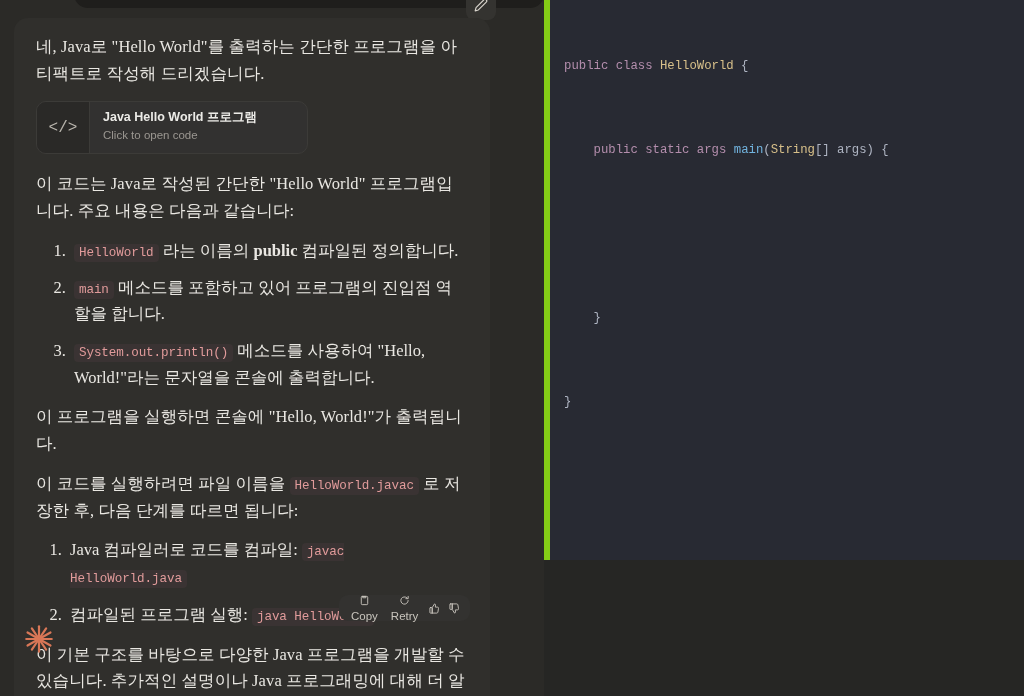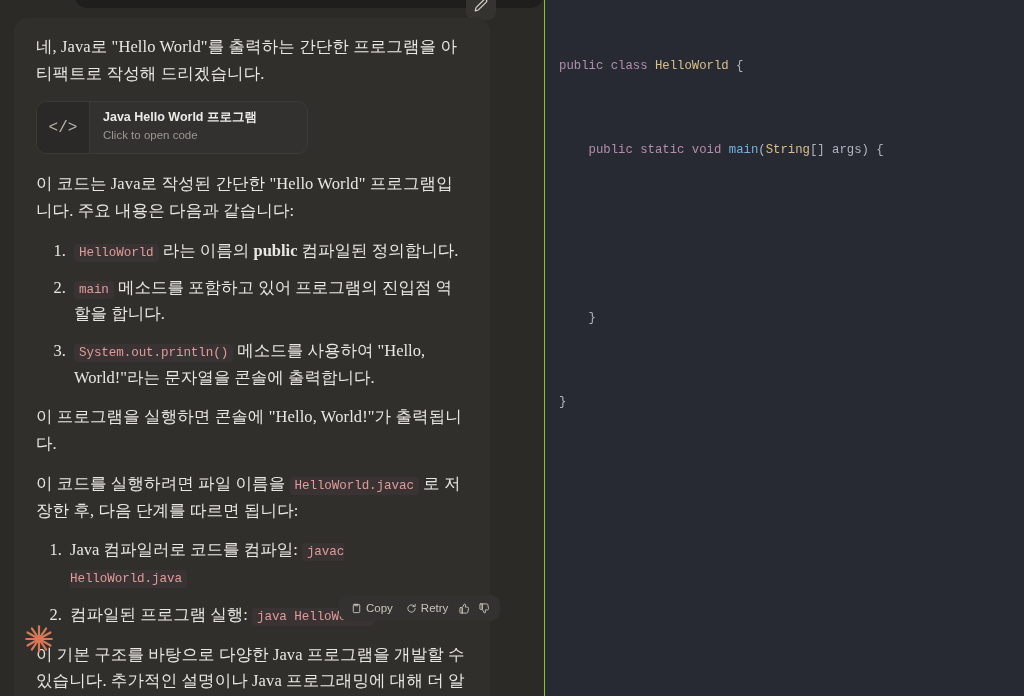--- a/index.html
+++ b/index.html
@@ -164,20 +164,21 @@
     display: flex;
     align-items: center;
     gap: 4px;
     padding: 2px 5px;
     border-radius: 5px;
     color: #c9c5bd;
     font-size: 11.5px;
     font-family: "Liberation Sans", sans-serif;
     cursor: pointer;
     white-space: nowrap;
+    flex-direction: column;
   }
   .act svg { width: 11px; height: 11px; display: block; }
   .act-icon-only { padding: 2px 3px; }
 
   
   .claude-logo {
     position: absolute;
     left: 22px;
     top: 622px;
     width: 34px;
@@ -193,23 +194,23 @@
     color: #a8a49d;
     font-size: 11.5px;
     font-family: "Liberation Sans", sans-serif;
   }
 
   
   .code-pane {
     position: relative;
     width: 480px;
     flex: 0 0 480px;
-    height: 696px;
+    height: 560px;
     background: #282a33;
-    border-left: 1px solid #84cc16;
+    border-left: 6px solid #84cc16;
     overflow: hidden;
   }
   .code-block {
     position: absolute;
     left: 0;
     top: 14px;
     width: 480px;
     font-family: "Liberation Mono", monospace;
     font-size: 12.3px;
     line-height: 21px;
@@ -330,21 +331,21 @@
       </svg>
     </div>
 
   </div>
 
   <div class="code-pane">
 
     <div class="code-block">
       <div class="code-line"><span class="kw">public </span><span class="kw">class </span><span class="typ">HelloWorld</span><span class="pun"> {</span></div>
 
-      <div class="code-line"><span class="pun">    </span><span class="kw">public </span><span class="kw">static </span><span class="kw">void </span><span class="fn">main</span><span class="pun">(</span><span class="typ">String</span><span class="pun">[] args) {</span></div>
+      <div class="code-line"><span class="pun">    </span><span class="kw">public </span><span class="kw">static </span><span class="kw">args </span><span class="fn">main</span><span class="pun">(</span><span class="typ">String</span><span class="pun">[] args) {</span></div>
 
       <div class="code-line"></div>
 
       <div class="code-line"><span class="pun">    </span><span class="pun">}</span></div>
 
       <div class="code-line"><span class="pun">}</span></div>
     </div>
 
   </div>
 </div>

